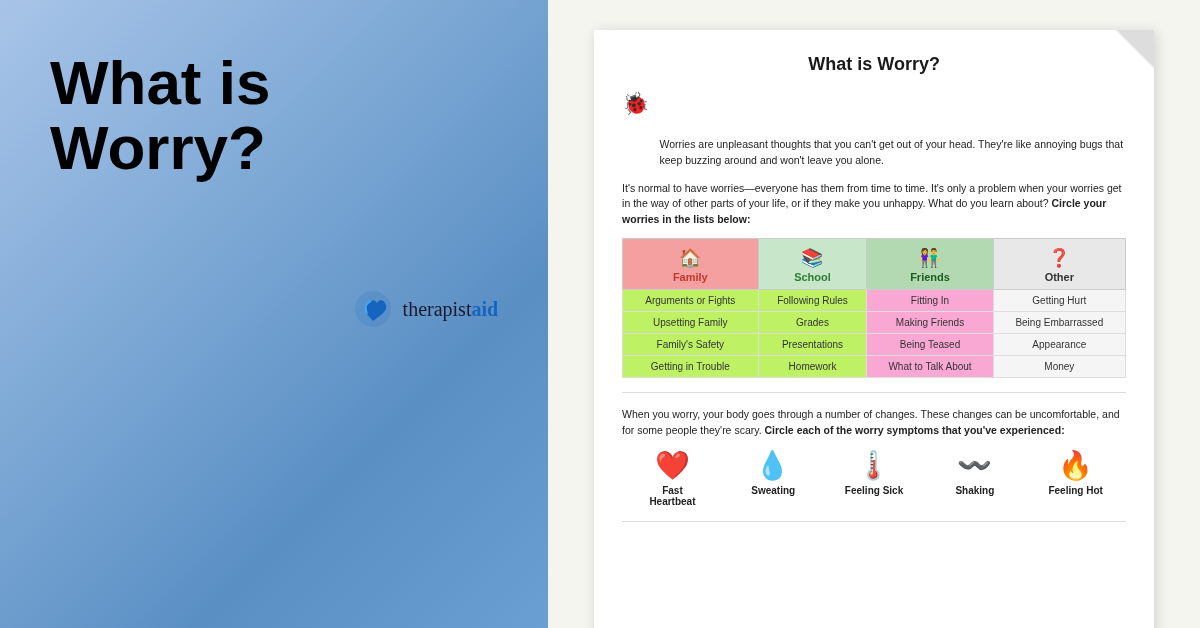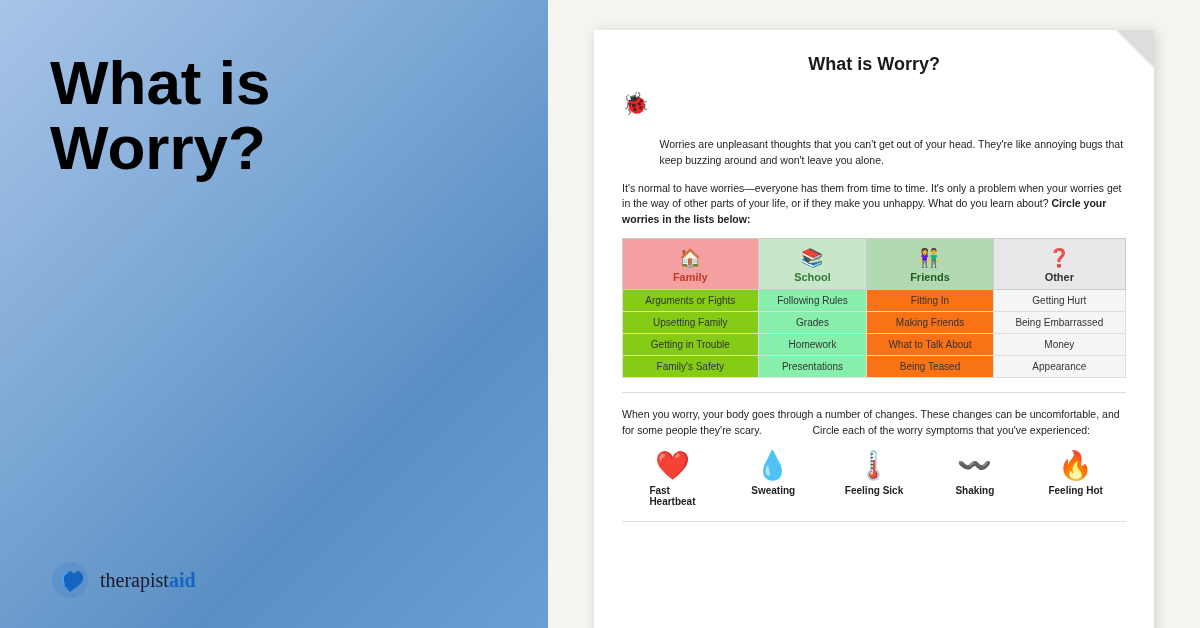--- a/index.html
+++ b/index.html
@@ -10,23 +10,23 @@
       font-family: Arial, sans-serif;
       display: flex;
     }
 
     
     .left-panel {
       width: 573px;
       height: 628px;
       background: linear-gradient(135deg, #a8c4e8 0%, #7ba7d4 40%, #5a8fc4 70%, #6a9fd4 100%);
       display: flex;
-      flex-direction: column;
+      flex-direction: row;
       justify-content: space-between;
-      padding: 50px 50px 28px 50px;
+      padding: 50px 50px 60px 50px;
     }
 
     .left-content h1 {
       font-size: 62px;
       font-weight: 900;
       color: #000;
       line-height: 1.05;
       margin-bottom: 18px;
     }
 
@@ -159,23 +159,23 @@
 
     .worry-table td {
       padding: 5px 4px;
       text-align: center;
       font-size: 10px;
       border: 1px solid #ddd;
       color: #333;
       vertical-align: top;
     }
 
-    .td-family { background: #84cc16; }
-    .td-school { background: #86efac; }
-    .td-friends { background: #f97316; }
+    .td-family { background: #bef264; }
+    .td-school { background: #bef264; }
+    .td-friends { background: #f9a8d4; }
     .td-other { background: #f5f5f5; }
 
     .td-other .underline-item {
       border-bottom: 1px solid #666;
       display: inline-block;
       width: 60px;
       height: 14px;
     }
 
     
@@ -187,22 +187,21 @@
 
     
     .body-section-text {
       font-size: 10.5px;
       color: #222;
       line-height: 1.5;
       margin-bottom: 14px;
     }
 
     .body-section-text strong {
-      font-weight: 400;
-      margin-left: 48px;
+      font-weight: 700;
     }
 
     
     .symptoms-row {
       display: flex;
       justify-content: space-around;
       align-items: flex-start;
       margin-bottom: 14px;
     }
 
@@ -214,20 +213,21 @@
       width: 80px;
     }
 
     .symptom-icon {
       font-size: 28px;
       line-height: 1;
     }
 
     .symptom-label {
       font-size: 10px;
+      text-align: center;
       font-weight: 600;
       color: #222;
     }
 
     
     .bottom-text {
       font-size: 10.5px;
       color: #222;
       line-height: 1.5;
     }
@@ -295,31 +295,31 @@
           <td class="td-friends">Fitting In</td>
           <td class="td-other">Getting Hurt</td>
         </tr>
         <tr>
           <td class="td-family">Upsetting Family</td>
           <td class="td-school">Grades</td>
           <td class="td-friends">Making Friends</td>
           <td class="td-other">Being Embarrassed</td>
         </tr>
         <tr>
+          <td class="td-family">Family's Safety</td>
+          <td class="td-school">Presentations</td>
+          <td class="td-friends">Being Teased</td>
+          <td class="td-other">Appearance</td>
+        </tr>
+        <tr>
           <td class="td-family">Getting in Trouble</td>
           <td class="td-school">Homework</td>
           <td class="td-friends">What to Talk About</td>
           <td class="td-other">Money</td>
         </tr>
-        <tr>
-          <td class="td-family">Family's Safety</td>
-          <td class="td-school">Presentations</td>
-          <td class="td-friends">Being Teased</td>
-          <td class="td-other">Appearance</td>
-        </tr>
       </tbody>
     </table>
 
     <hr class="divider">
 
     <p class="body-section-text">
       <span>When you worry, your body goes through a number of changes. These changes can be uncomfortable, and for some people they're scary.</span>
       <strong>Circle each of the worry symptoms that you've experienced:</strong>
     </p>
 

